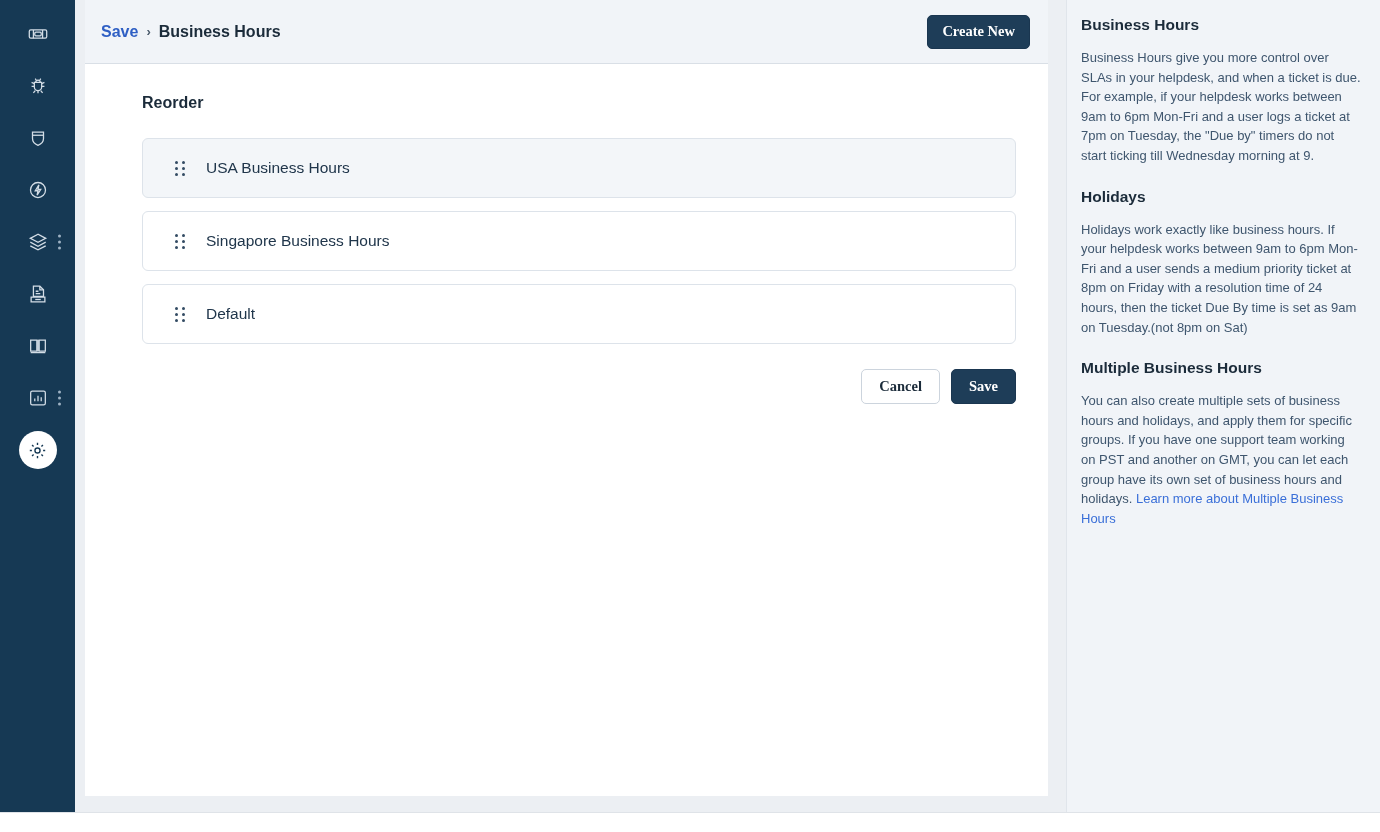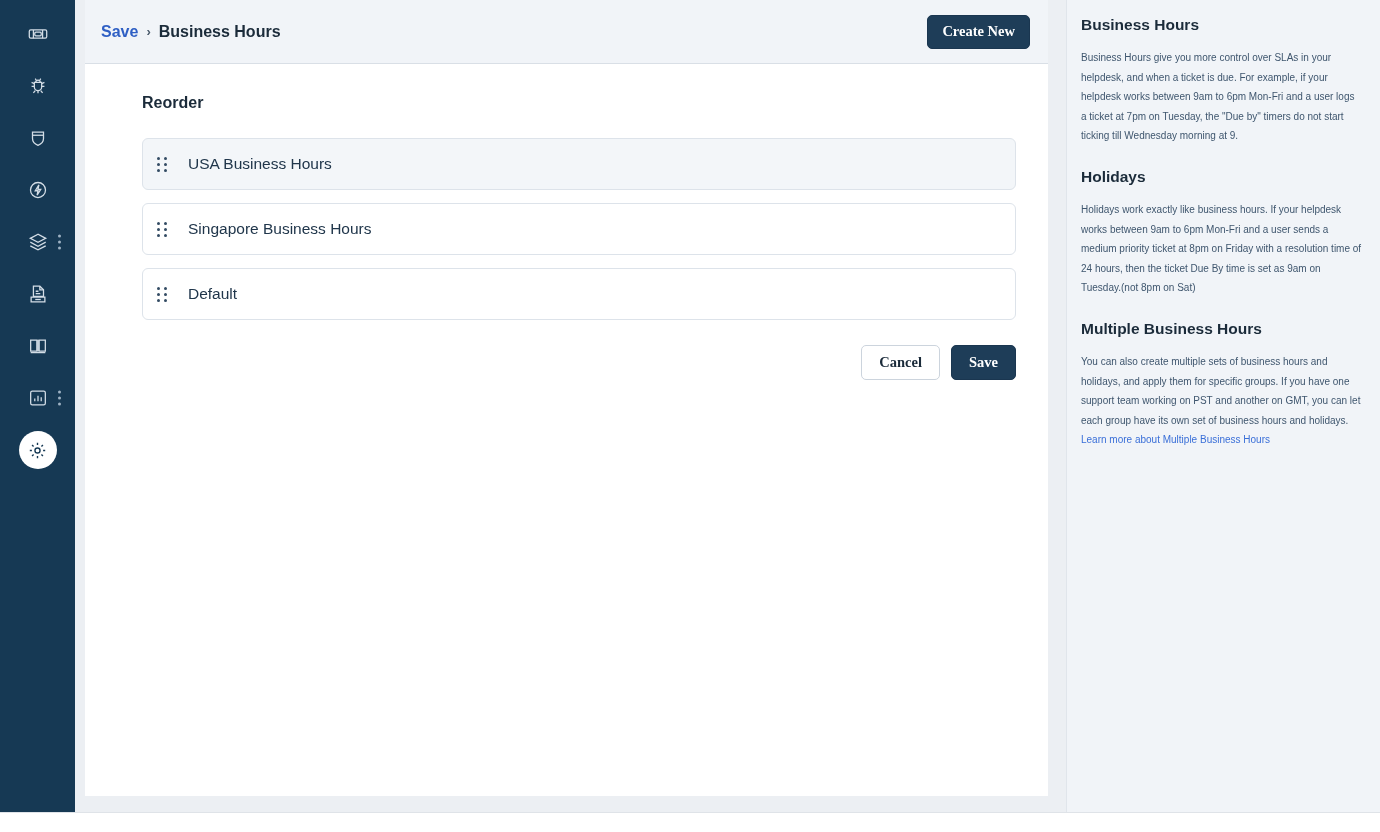--- a/index.html
+++ b/index.html
@@ -162,27 +162,27 @@
     font-weight: bold;
     color: #1b2b3a;
     margin: 0 0 26px 0;
   }
   #reorder-list {
     display: flex;
     flex-direction: column;
     gap: 13px;
   }
   .reorder-item {
-    height: 52px;
+    height: 60px;
     border: 1px solid #dde3ea;
     border-radius: 6px;
     background: #ffffff;
     display: flex;
     align-items: center;
-    padding-left: 14px;
+    padding-left: 32px;
     cursor: grab;
   }
   .reorder-item.is-active {
     background: #f3f6f9;
   }
   .drag-handle {
     width: 12px;
     display: grid;
     grid-template-columns: 3px 3px;
     grid-auto-rows: 3px;
@@ -221,21 +221,21 @@
     padding: 16px 18px 0 14px;
     overflow: hidden;
   }
   .help-h {
     font-size: 15.5px;
     font-weight: bold;
     color: #1b2b3a;
     margin: 0 0 14px 0;
   }
   .help-p {
-    font-size: 10px;
+    font-size: 13px;
     line-height: 19.6px;
     color: #3f566e;
     margin: 0 0 22px 0;
   }
   .help-link {
     color: #3a6fd8;
     cursor: pointer;
   }
   #bottom-strip {
     position: absolute;

